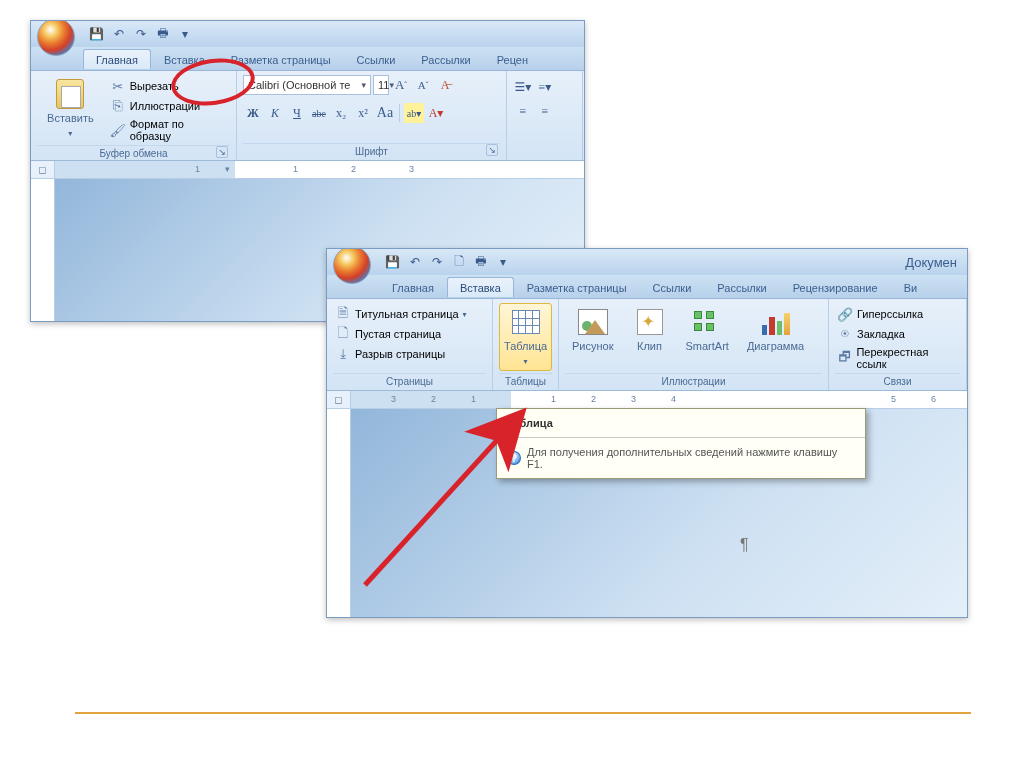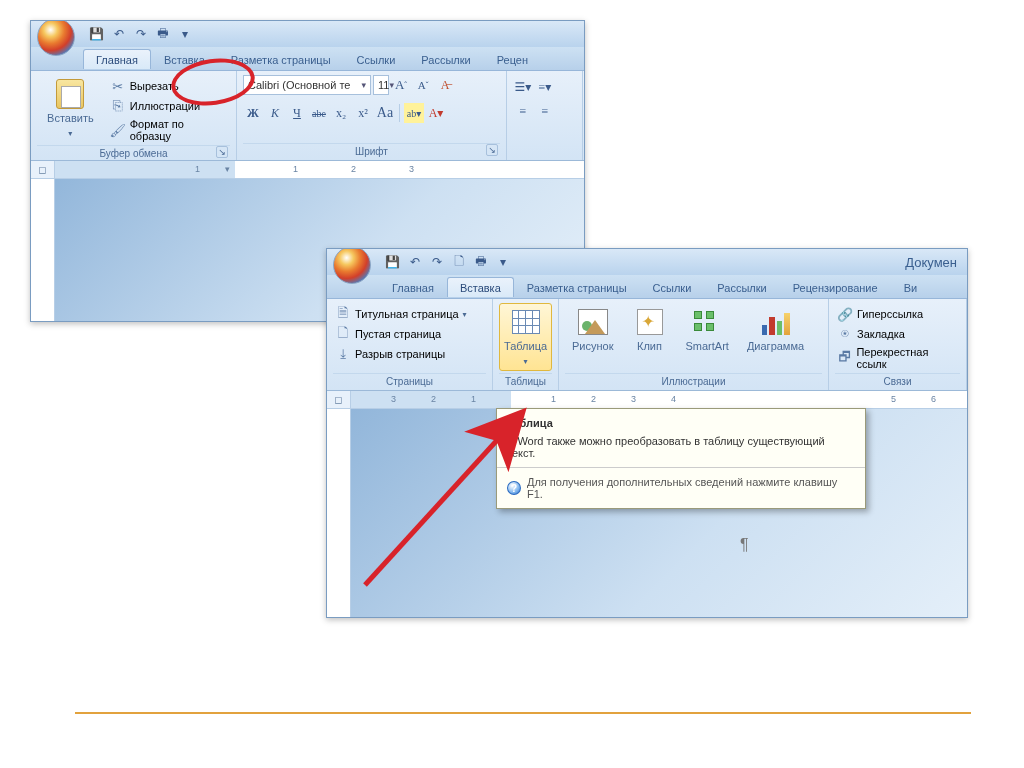--- a/index.html
+++ b/index.html
@@ -543,21 +543,20 @@
 
   <div class="doc-area" style="height:208px;">
     <div class="v-ruler"></div>
     <div class="page-pane">
     </div>
   </div>
 </div>
 
 <div class="tooltip-box">
   <div class="tt-title">Таблица</div>
-  <div>В Word также можно преобразовать в таблицу существующий текст.</div>
   <div class="tt-sep"></div>
   <div class="tt-help">
     <span class="hcirc">?</span>
     <span>Для получения дополнительных сведений нажмите клавишу F1.</span>
   </div>
 </div>
 
 <span class="para-mark" style="left:740px; top:536px;">¶</span>
 
 <svg class="red-arrow" viewBox="0 0 200 200">

